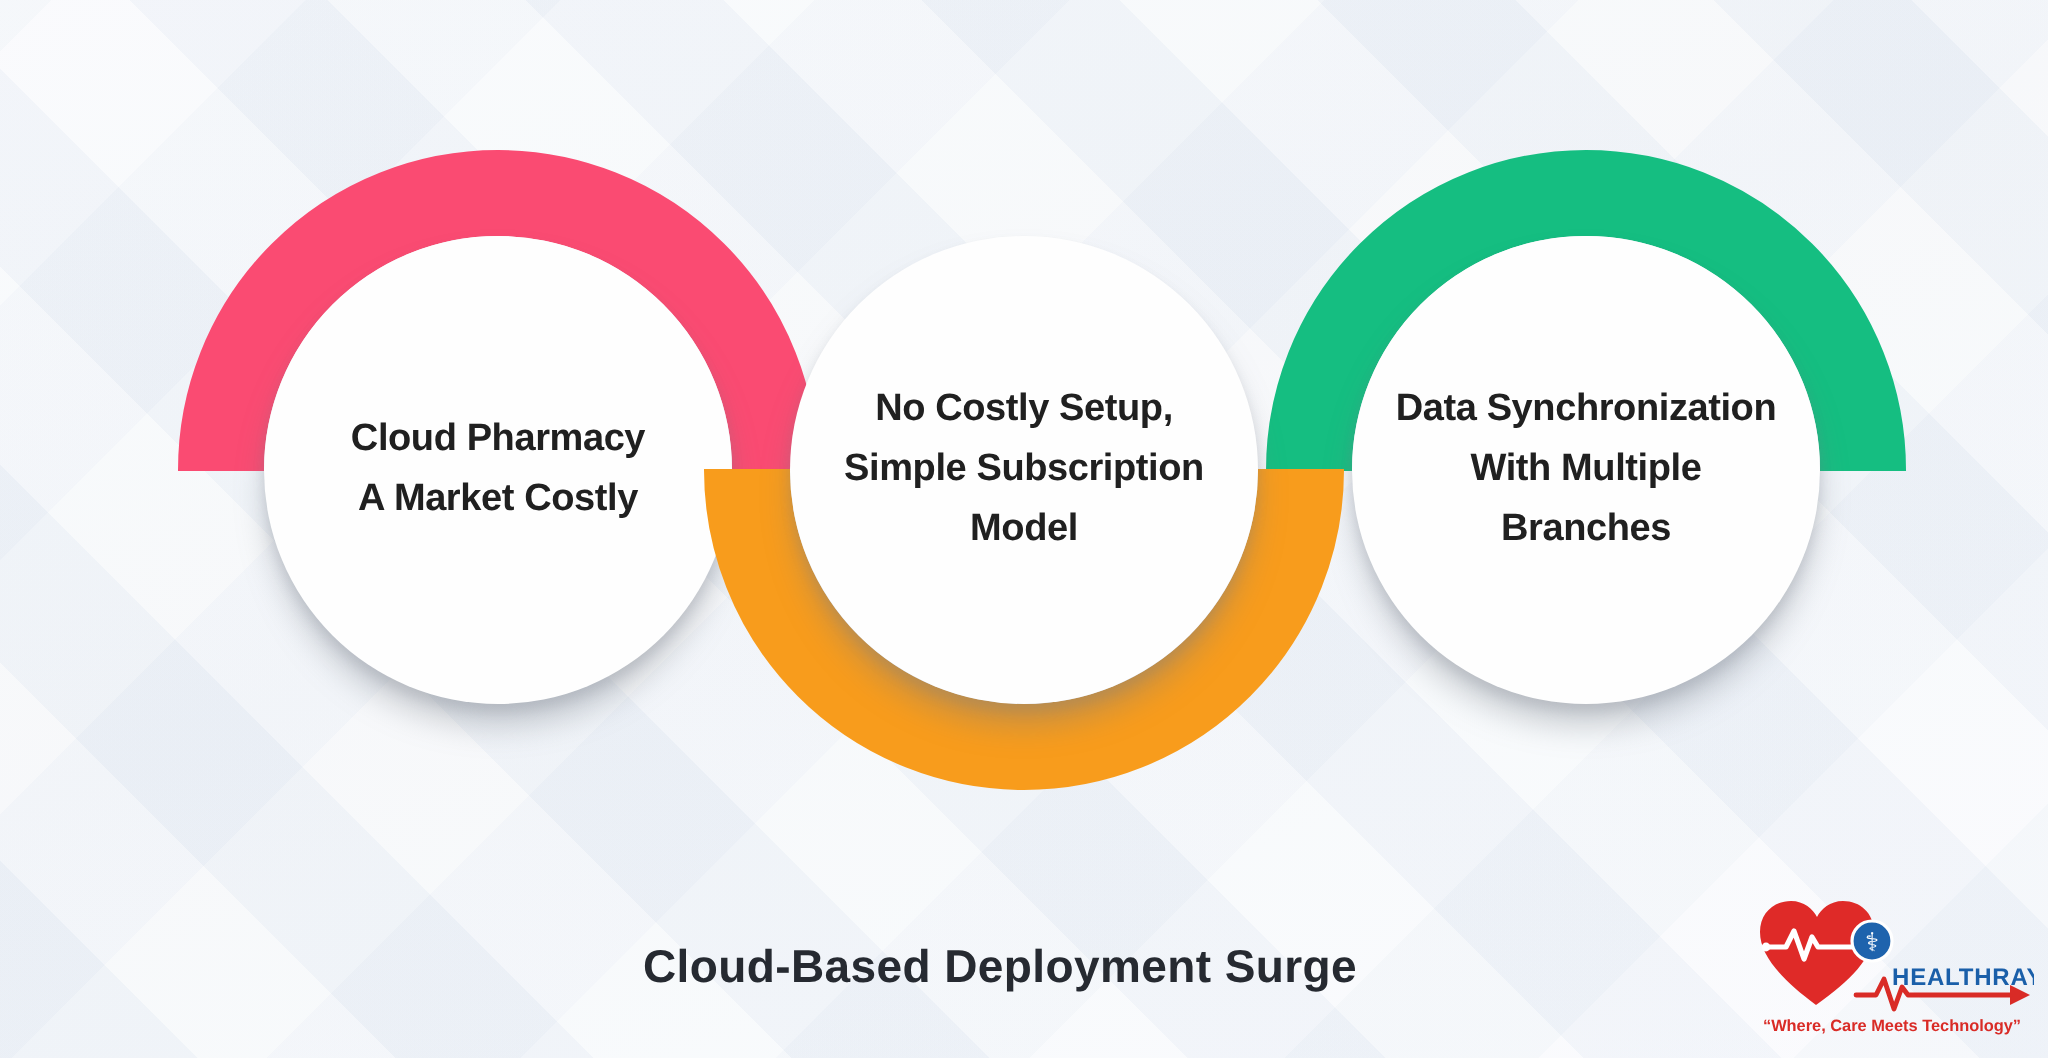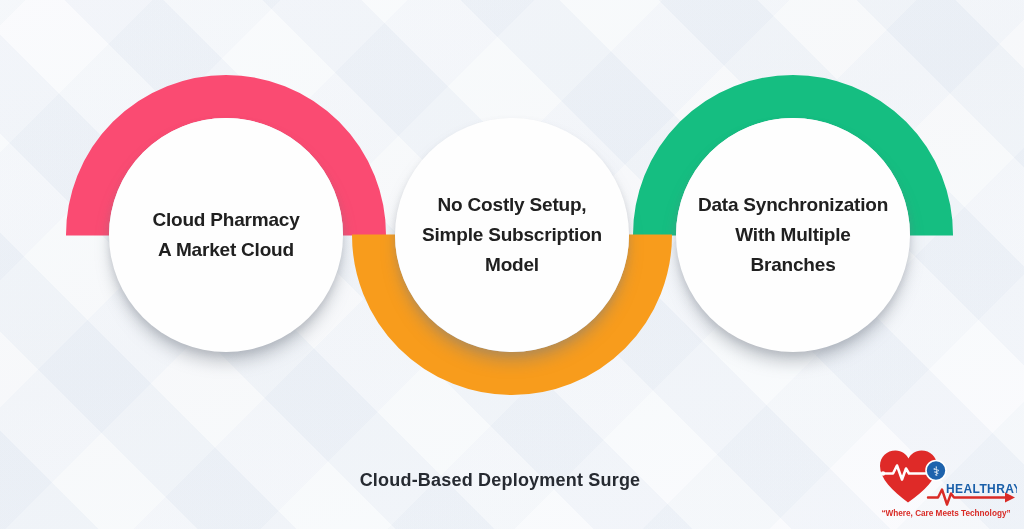--- a/index.html
+++ b/index.html
@@ -8,21 +8,21 @@
 
   .canvas {
     position:relative; width:1024px; height:529px;
     background:
       repeating-linear-gradient(45deg, rgba(214,224,238,0.16) 0 70px, rgba(255,255,255,0.25) 70px 140px),
       repeating-linear-gradient(-45deg, rgba(214,224,238,0.12) 0 90px, rgba(255,255,255,0.20) 90px 180px),
       linear-gradient(160deg, #f6f8fb 0%, #f1f4f8 45%, #f7f9fc 100%);
   }
 
   .node { position:absolute; top:75px; width:320px; height:320px; }
-  .node-left   { left:66px; }
+  .node-left   { left:89px; }
   .node-middle { left:352px; }
   .node-right  { left:633px; }
 
   .ring {
     position:absolute; inset:0; border-radius:50%;
     border:43px solid #ccc;
   }
   .ring-top    { clip-path: inset(0 0 calc(50% - 0.5px) 0); }
   .ring-bottom { clip-path: inset(calc(50% - 0.5px) 0 0 0); }
 
@@ -34,37 +34,37 @@
   }
 
   .card-text {
     text-align:center; color:#202020; font-weight:bold;
     font-size:19px; line-height:30px; letter-spacing:-0.2px;
   }
   .card-text div { white-space:nowrap; }
 
   .title {
     position:absolute; left:0; top:470px; width:1000px;
-    text-align:center; font-size:18px; font-weight:bold;
+    text-align:center; font-size:23px; font-weight:bold;
     color:#262a31; letter-spacing:0.2px;
   }
 
   .logo { position:absolute; left:872px; top:444px; width:145px; height:78px; }
 </style>
 </head>
 <body>
 
 <div class="canvas">
 
   <div class="node node-left">
     <div class="ring ring-top" style="border-color: rgb(250, 75, 114);"></div>
     <div class="disc">
       <div class="card-text">
         <div>Cloud Pharmacy</div>
-        <div>A Market Cloud</div>
+        <div>A Market Costly</div>
       </div>
     </div>
   </div>
 
   <div class="node node-right">
     <div class="ring ring-top" style="border-color: rgb(21, 190, 129);"></div>
     <div class="disc">
       <div class="card-text">
         <div>Data Synchronization</div>
         <div>With Multiple</div>

